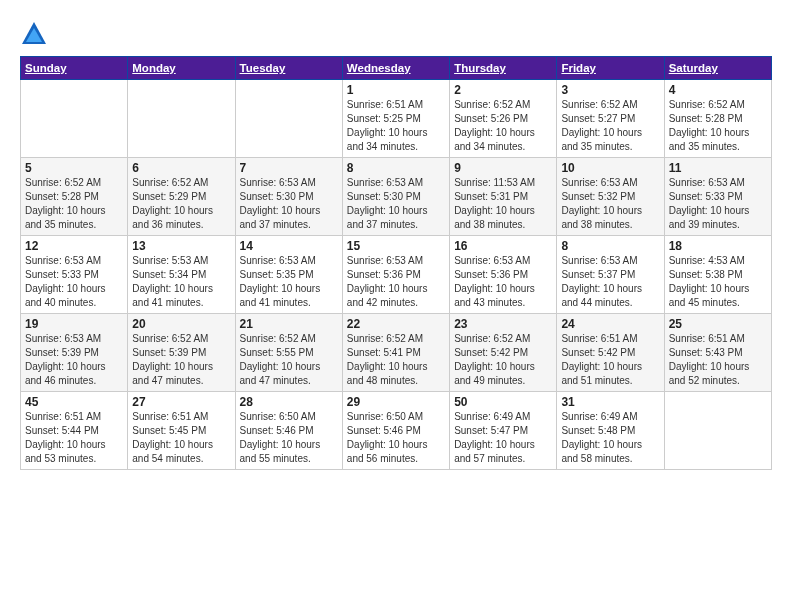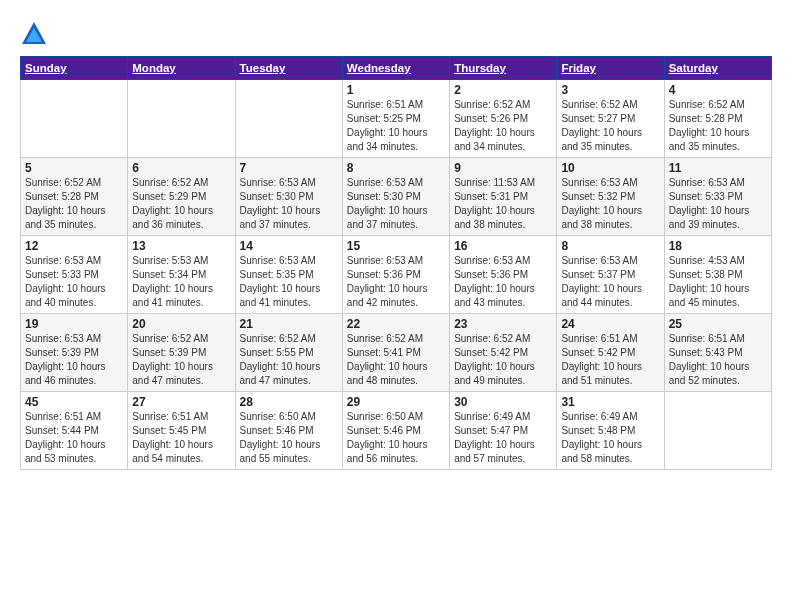--- a/index.html
+++ b/index.html
@@ -345,21 +345,21 @@
 and 55 minutes.</div>
           </td>
           <td>
             <span class="day-number">29</span>
             <div class="day-info">Sunrise: 6:50 AM
 Sunset: 5:46 PM
 Daylight: 10 hours
 and 56 minutes.</div>
           </td>
           <td>
-            <span class="day-number">30</span>
+            <span class="day-number">50</span>
             <div class="day-info">Sunrise: 6:49 AM
 Sunset: 5:47 PM
 Daylight: 10 hours
 and 57 minutes.</div>
           </td>
           <td>
             <span class="day-number">31</span>
             <div class="day-info">Sunrise: 6:49 AM
 Sunset: 5:48 PM
 Daylight: 10 hours

